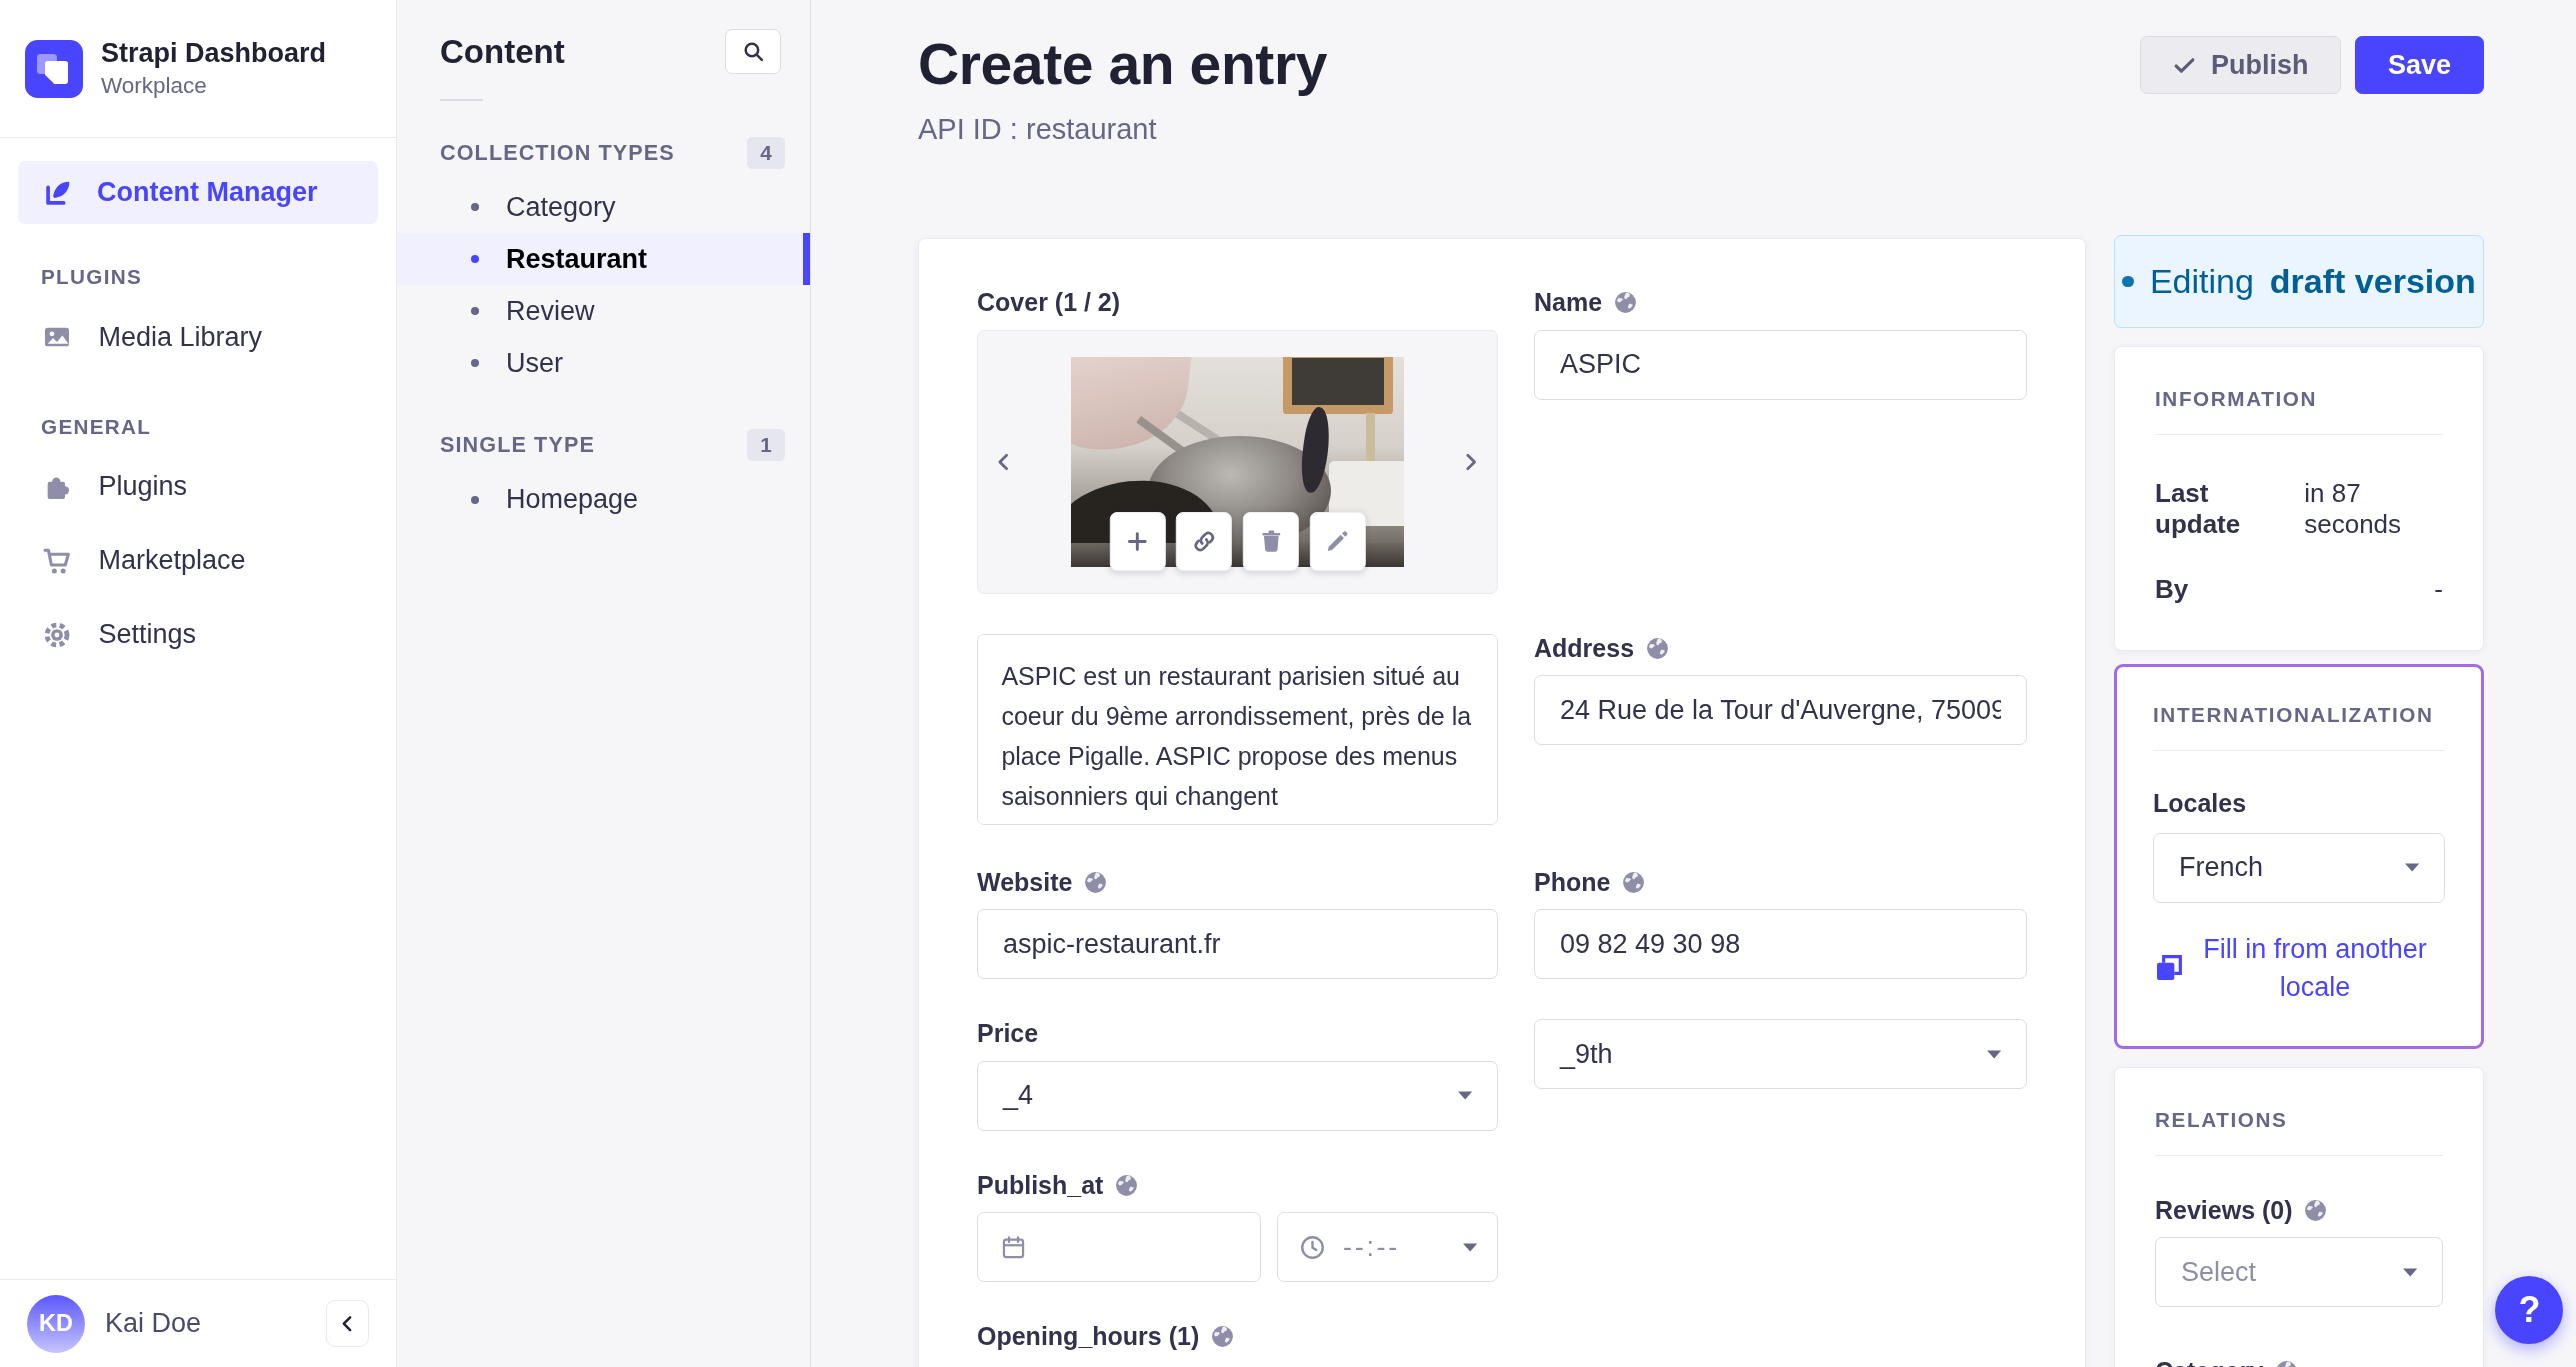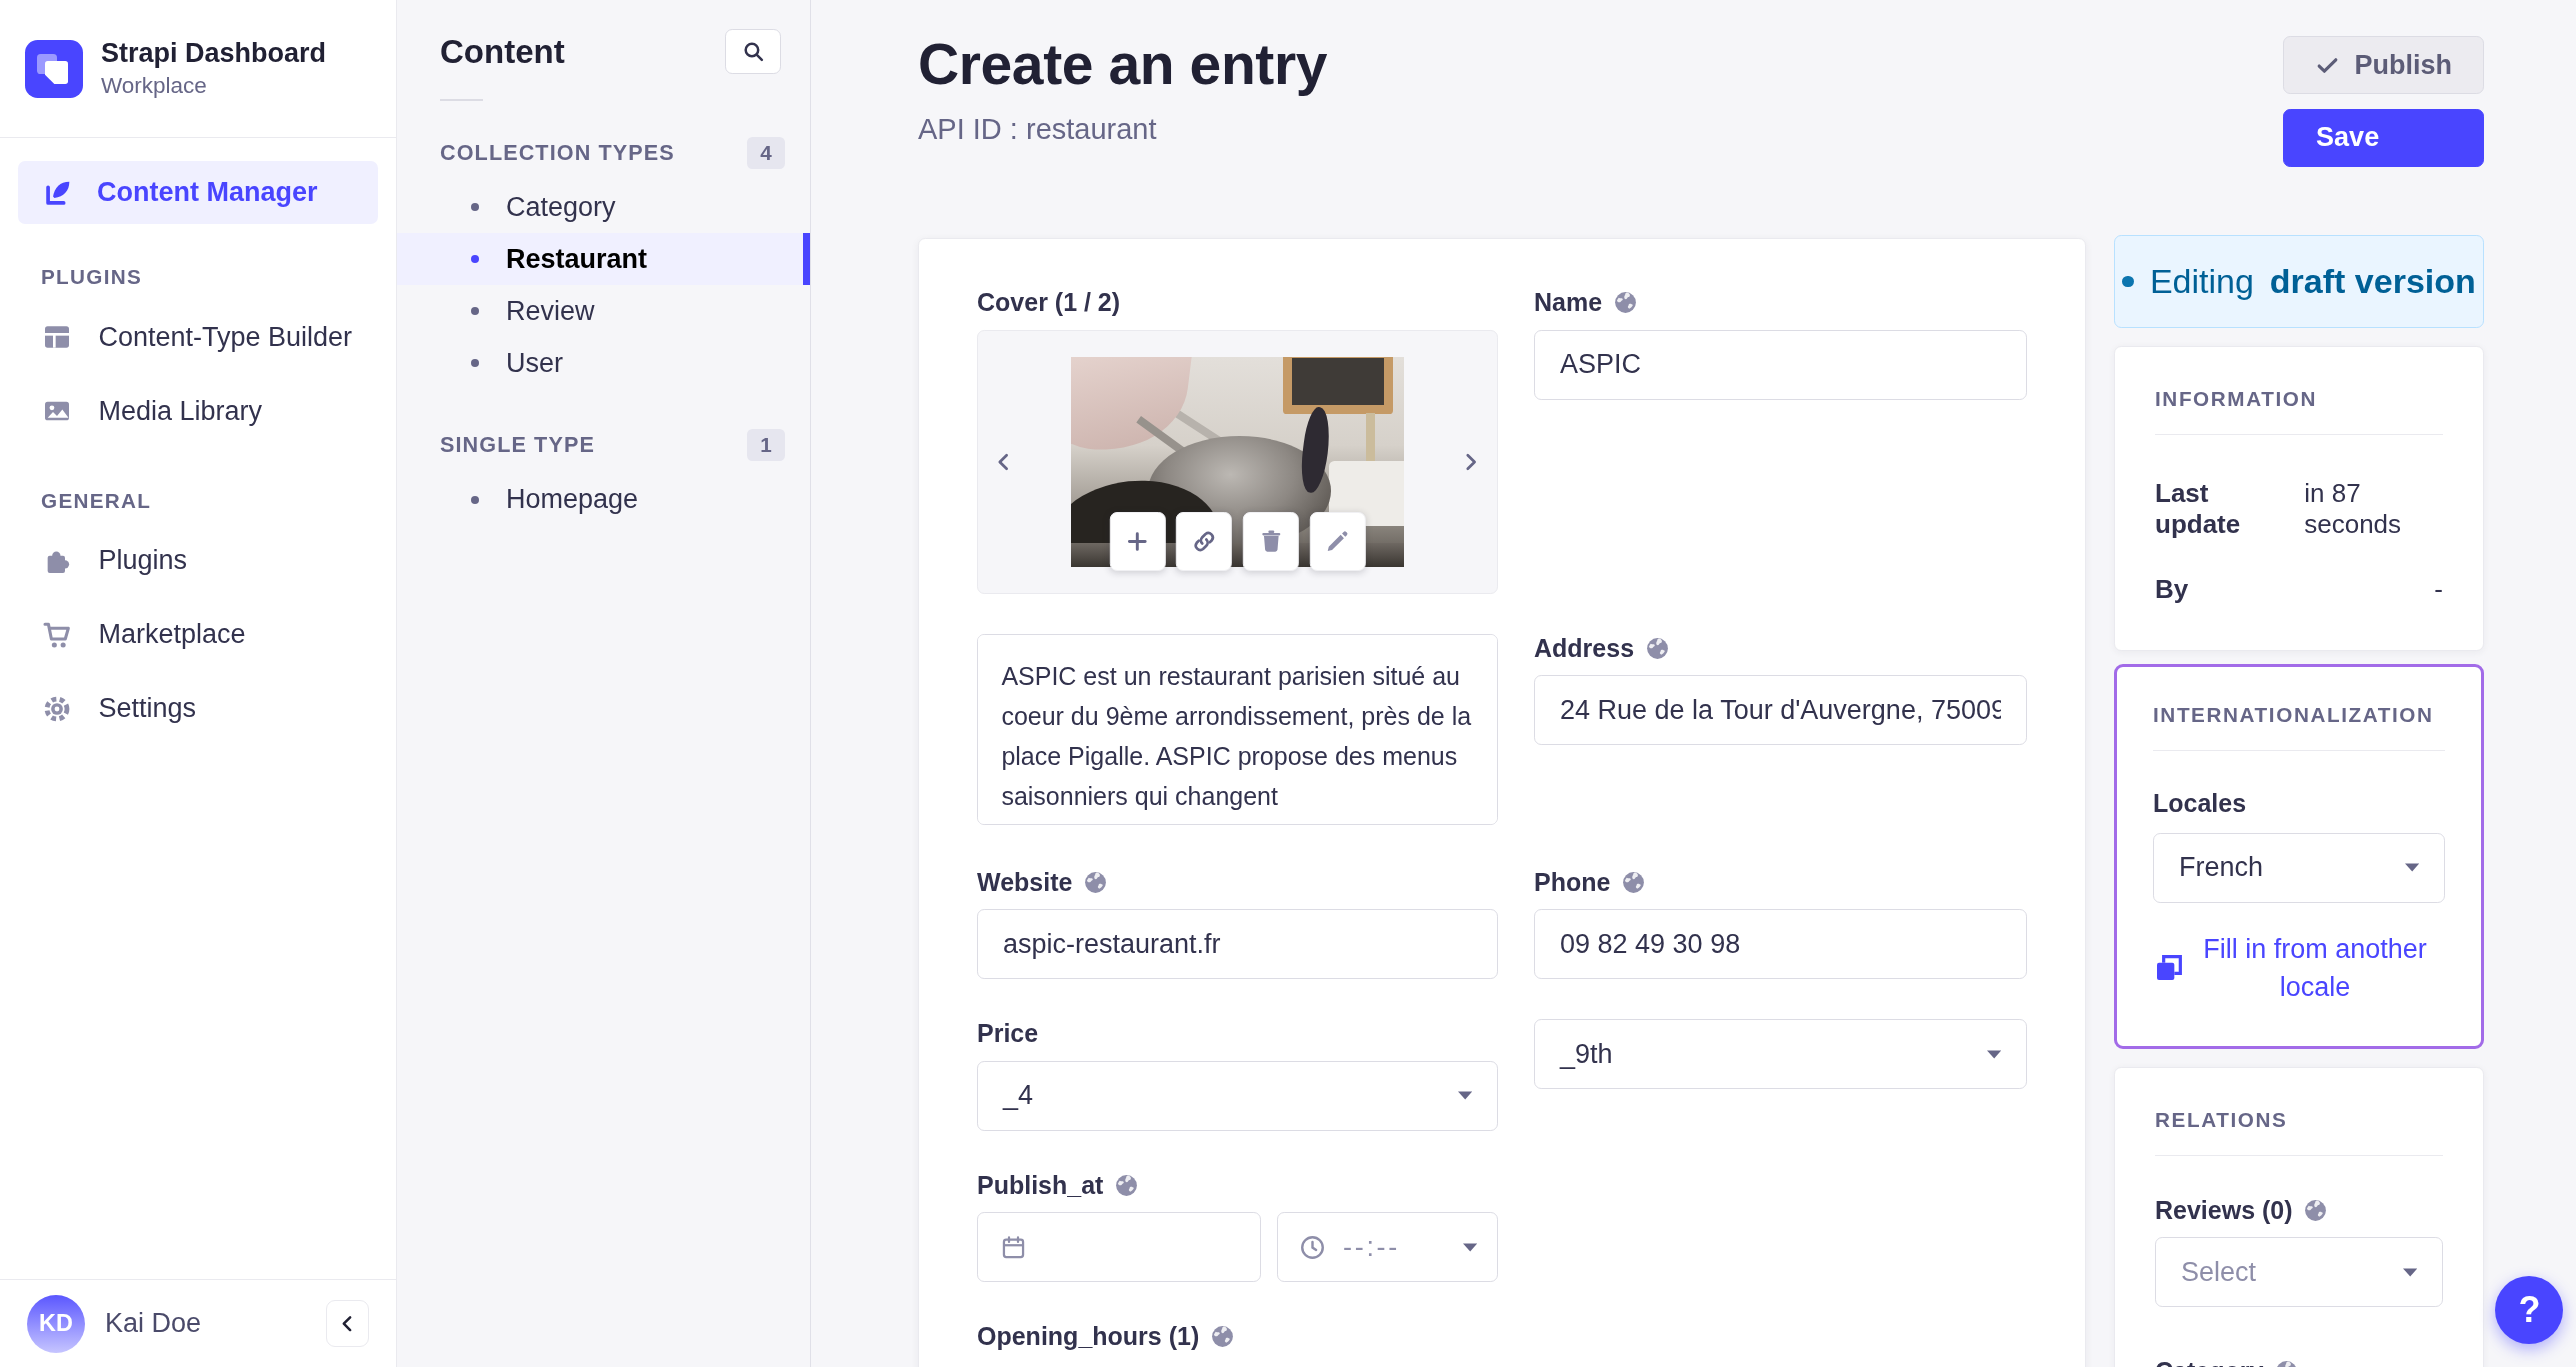--- a/index.html
+++ b/index.html
@@ -48,21 +48,21 @@
   .subnav-item.active { background:#f0f0ff; color:#000000; font-weight:700; }
   .subnav-item.active .bullet { background:#4945ff; }
   .subnav-item.active::after { content:""; position:absolute; right:0; top:0; bottom:0; width:7.2px; background:#4945ff; }
   .subnav-gap { height:40px; }
 
   
   .main { position:absolute; left:813px; top:0; right:0; height:100%; }
   .main-header { display:flex; justify-content:space-between; align-items:flex-start; padding:31px 92px 0 105px; }
   .page-title { font-size:57px; font-weight:700; color:#212134; letter-spacing:-0.4px; }
   .page-sub { font-size:29px; color:#666687; margin-top:16px; }
-  .header-actions { display:flex; gap:14.4px; margin-top:5.4px;flex-direction:column; }
+  .header-actions { display:flex; gap:14.4px; margin-top:5.4px; }
   .btn { height:58px; border-radius:7.2px; font-size:27px; font-weight:600; display:flex; align-items:center; cursor:pointer; }
   .btn-publish { gap:14.4px; padding:0 31px; background:#ecebf0; border:0.9px solid #dcdce4; color:#5c5c77; }
   .btn-save { padding:0 32px; background:#4945ff; border:0.9px solid #4945ff; color:#fff; }
 
   .form-card { position:absolute; left:105px; top:238px; width:1168px; height:1258px; background:#fff;
                border:0.9px solid #eaeaef; border-radius:7.2px; box-shadow:0 2.7px 9px rgba(33,33,52,.06); padding:49px 58px; }
   .grid { display:grid; grid-template-columns:1fr 1fr; column-gap:36px; row-gap:40px; align-items:start; }
   .f-label { display:flex; align-items:center; gap:10.8px; font-size:25px; font-weight:600; color:#32324d; margin-bottom:12.6px; }
   .f-input { width:100%; height:70px; background:#fff; border:0.9px solid #dcdce4; border-radius:7.2px; padding:0 25px;
              font-size:27px; color:#32324d; font-family:inherit; outline:none; }
@@ -146,30 +146,20 @@
       <svg width="34" height="34" viewBox="0 0 24 24">
           <path d="M5 8v11h11" fill="none" stroke="#4945ff" stroke-width="2.6" stroke-linecap="round" stroke-linejoin="round"></path>
           <path d="M20 4c-6.5 0-10.5 4.2-11.5 10.5l1 1C16 14.5 20 10.5 20 4z" fill="#4945ff"></path>
         </svg>
     </span>
     <span>Content Manager</span>
   </div>
 
   <div class="nav-section">
     <div class="nav-section-label">PLUGINS</div>
-    <div class="nav-item">
-      <span class="ic">
-        <svg width="32" height="32" viewBox="0 0 24 24">
-            <rect x="3" y="4" width="18" height="16" rx="2" fill="#8e8ea9"></rect>
-            <line x1="3" y1="10" x2="21" y2="10" stroke="#fff" stroke-width="2"></line>
-            <line x1="10" y1="10" x2="10" y2="20" stroke="#fff" stroke-width="2"></line>
-          </svg>
-      </span>
-      <span>Content-Type Builder</span>
-    </div>
     <div class="nav-item">
       <span class="ic">
         <svg width="32" height="32" viewBox="0 0 24 24">
             <rect x="3" y="5" width="18" height="14" rx="2" fill="#8e8ea9"></rect>
             <circle cx="8.2" cy="9.6" r="1.8" fill="#fff"></circle>
             <path d="M5 17l4-4.2 3 3 4-5 4.6 6.2z" fill="#fff"></path>
           </svg>
       </span>
       <span>Media Library</span>
     </div>

